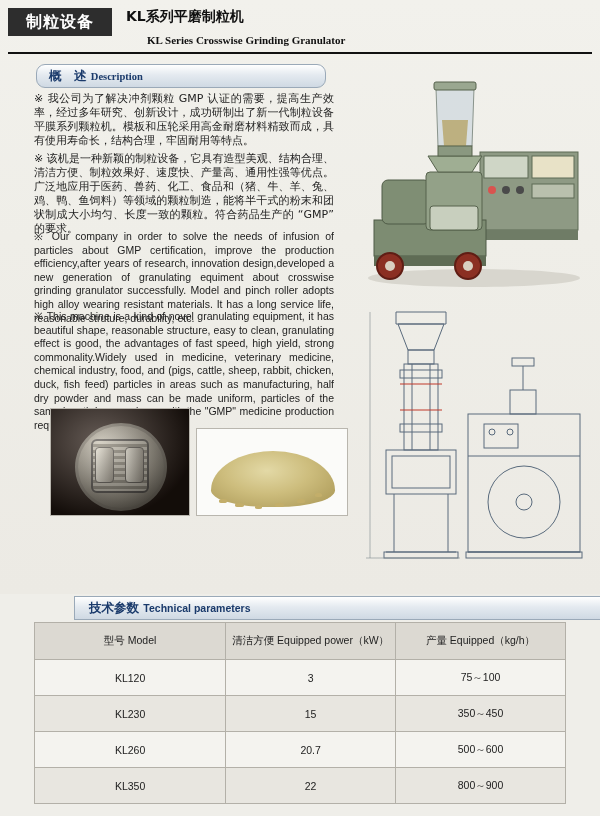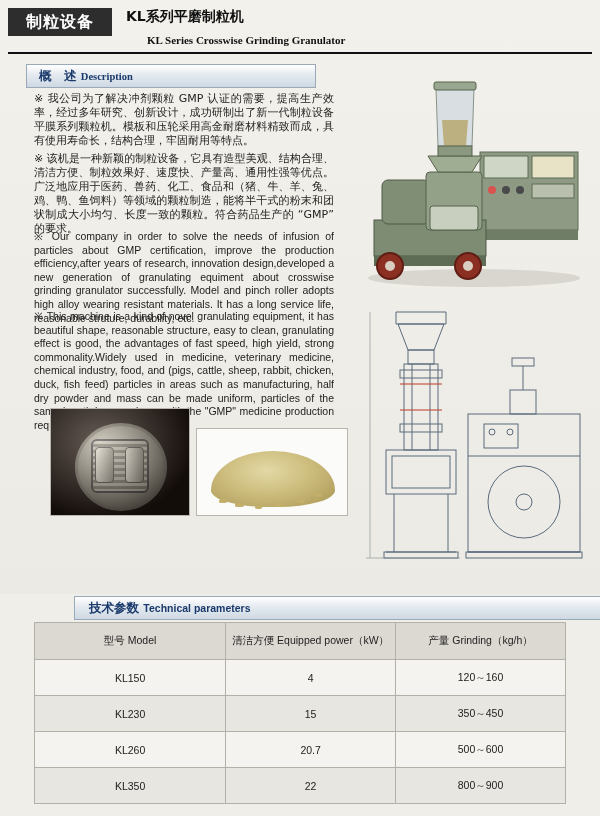--- a/index.html
+++ b/index.html
@@ -32,21 +32,21 @@
   .hdr-rule{
     position:absolute;left:8px;top:52px;width:584px;height:2px;background:#111;
   }
   
   .sec{
     position:absolute;
     border:1px solid #9aa9b8;
     background:linear-gradient(180deg,#ffffff 0%,#e4eaf0 45%,#cfd9e3 100%);
     box-sizing:border-box;
   }
-  .sec-desc{left:26px;top:64px;width:290px;height:24px;}
+  .sec-desc{left:36px;top:64px;width:290px;height:24px;border-radius:9px;}
   .sec-desc .t{
     position:absolute;left:12px;top:3px;font-size:12.5px;color:#1a3a6b;font-weight:bold;
   }
   .sec-desc .t .en{font-family:"Liberation Serif",serif;font-weight:bold;}
   
   .txt{
     position:absolute;left:34px;width:300px;
     color:#222;
   }
   .cn{
@@ -258,28 +258,28 @@
       <span>技术参数</span>
       <span class="en">Technical parameters</span>
     </div>
   </div>
 
   <table>
     <thead>
       <tr>
         <th class="col1">型号 Model</th>
         <th class="col2">清洁方便 Equipped power（kW）</th>
-        <th class="col3">产量 Grinding（kg/h）</th>
+        <th class="col3">产量 Equipped（kg/h）</th>
       </tr>
     </thead>
     <tbody>
       <tr>
-        <td>KL150</td>
-        <td>4</td>
-        <td>120～160</td>
+        <td>KL120</td>
+        <td>3</td>
+        <td>75～100</td>
       </tr>
       <tr>
         <td>KL230</td>
         <td>15</td>
         <td>350～450</td>
       </tr>
       <tr>
         <td>KL260</td>
         <td>20.7</td>
         <td>500～600</td>

